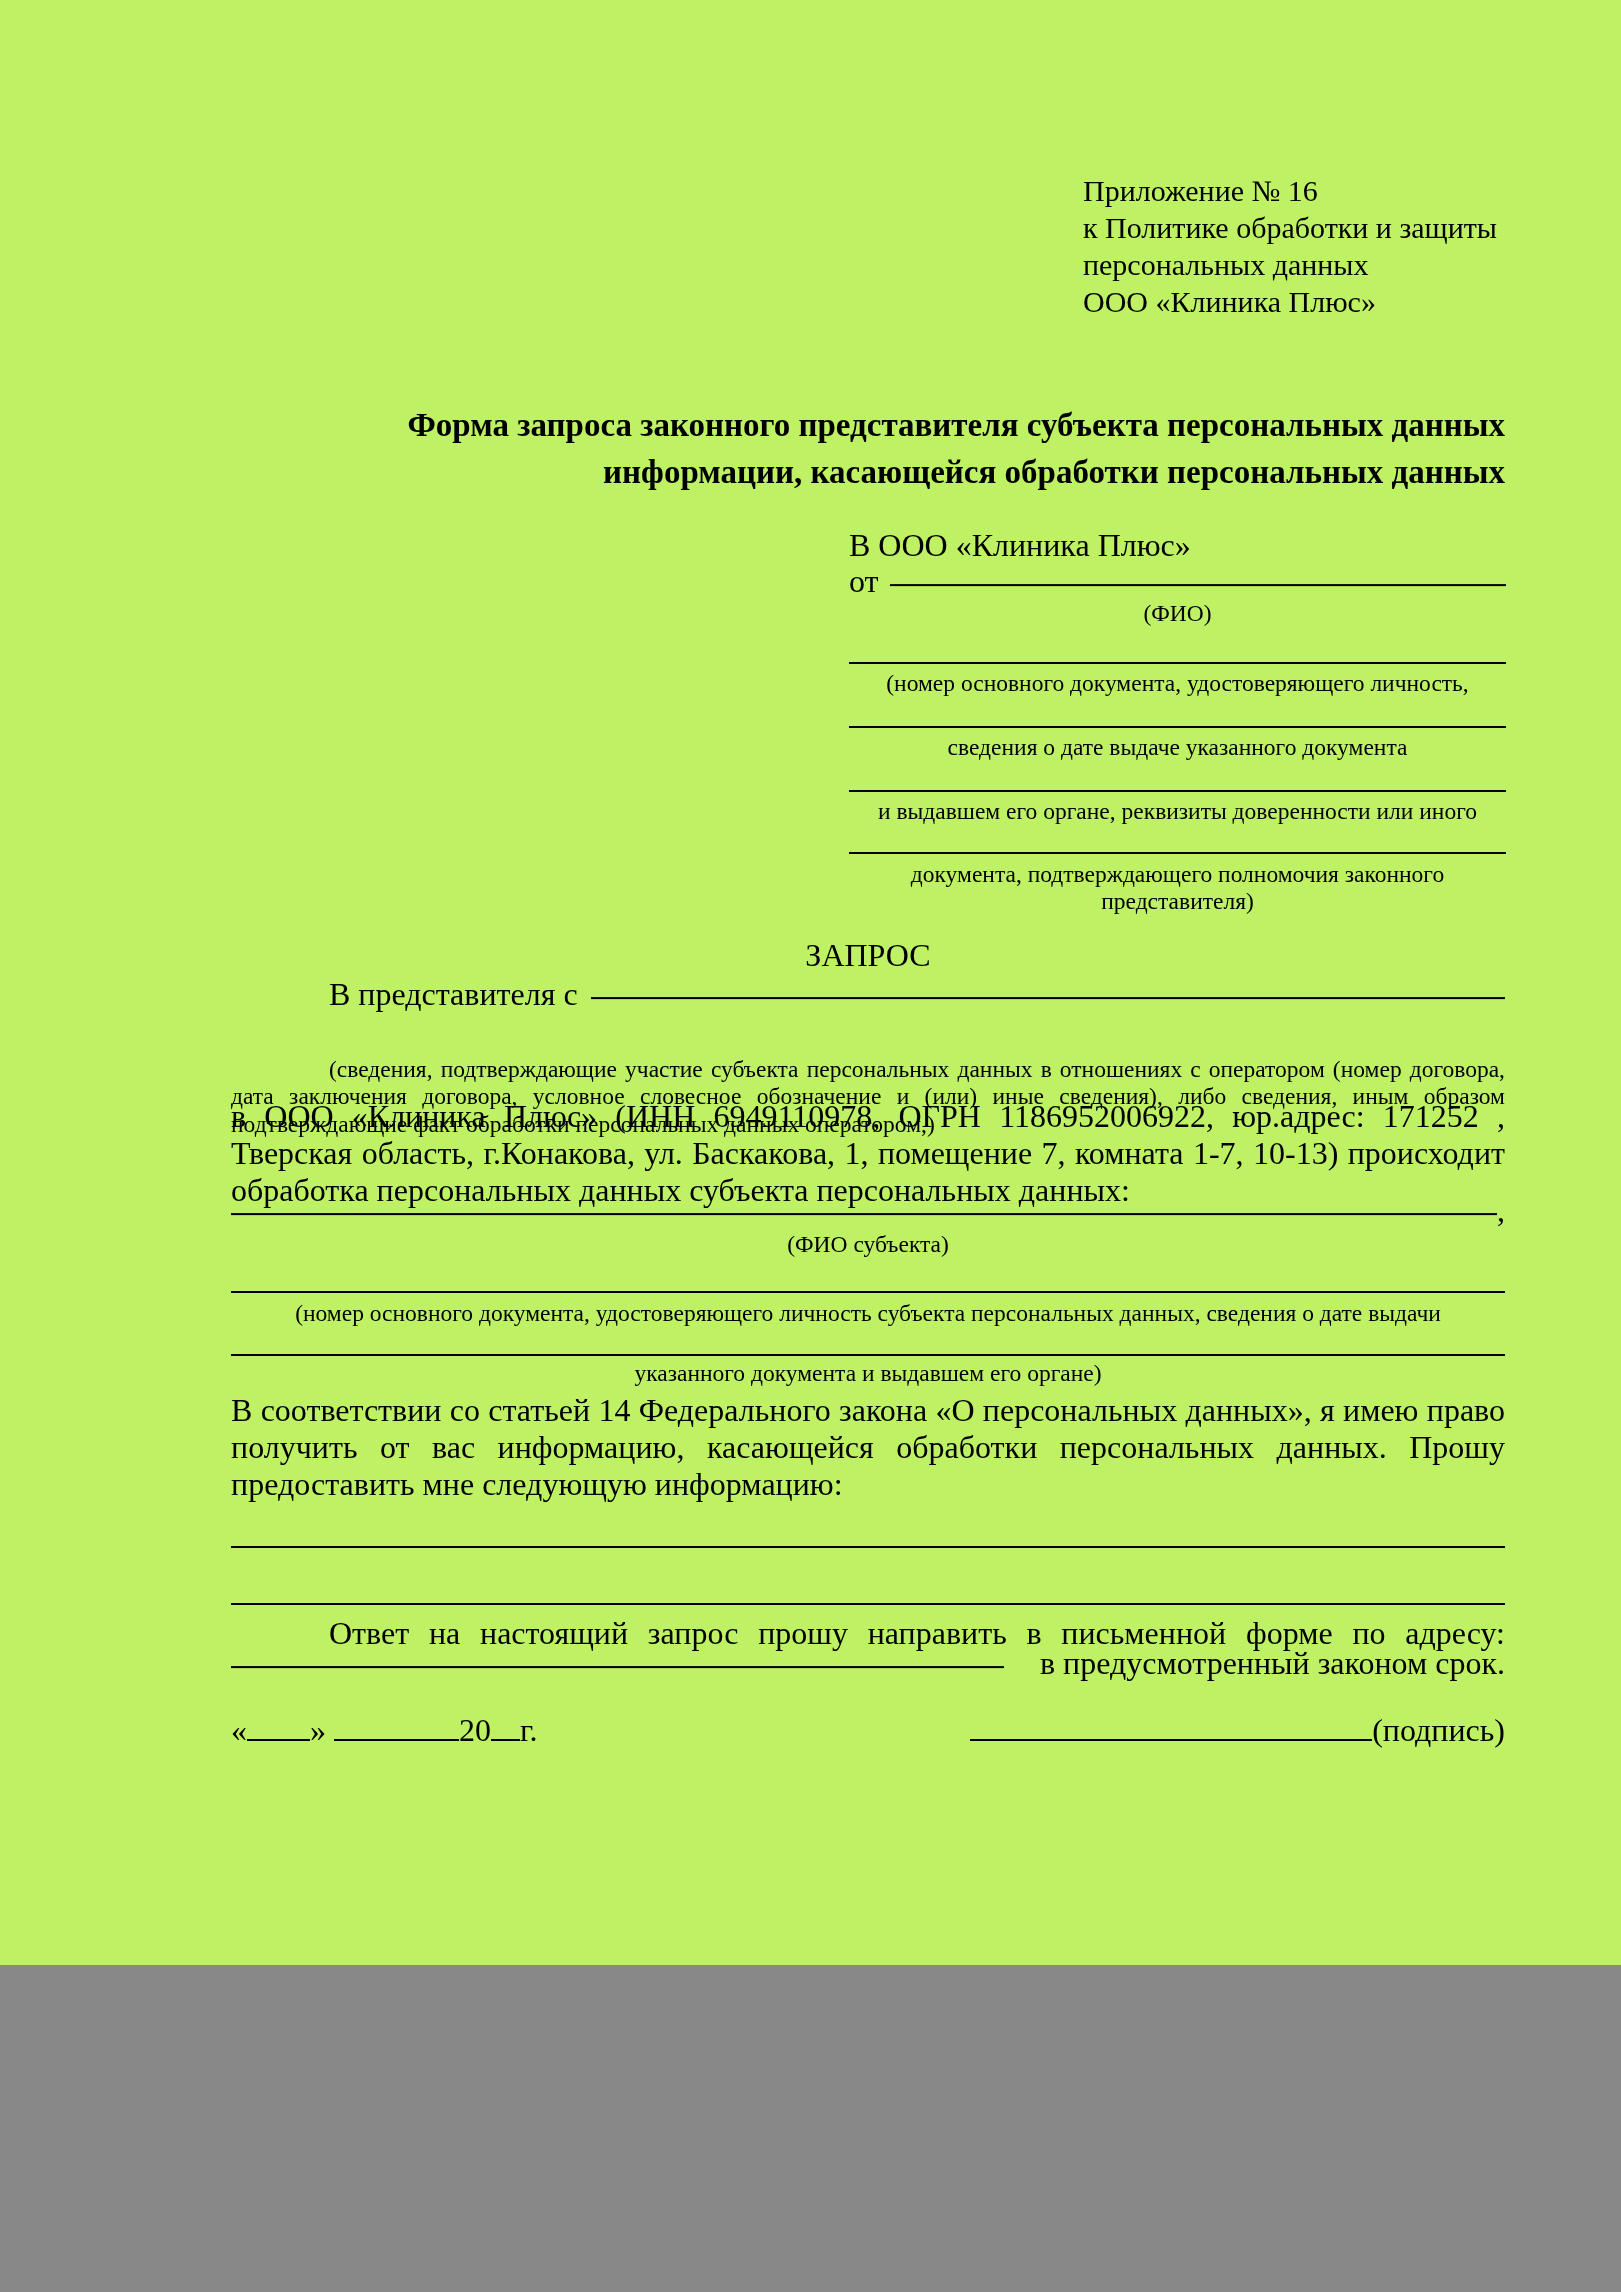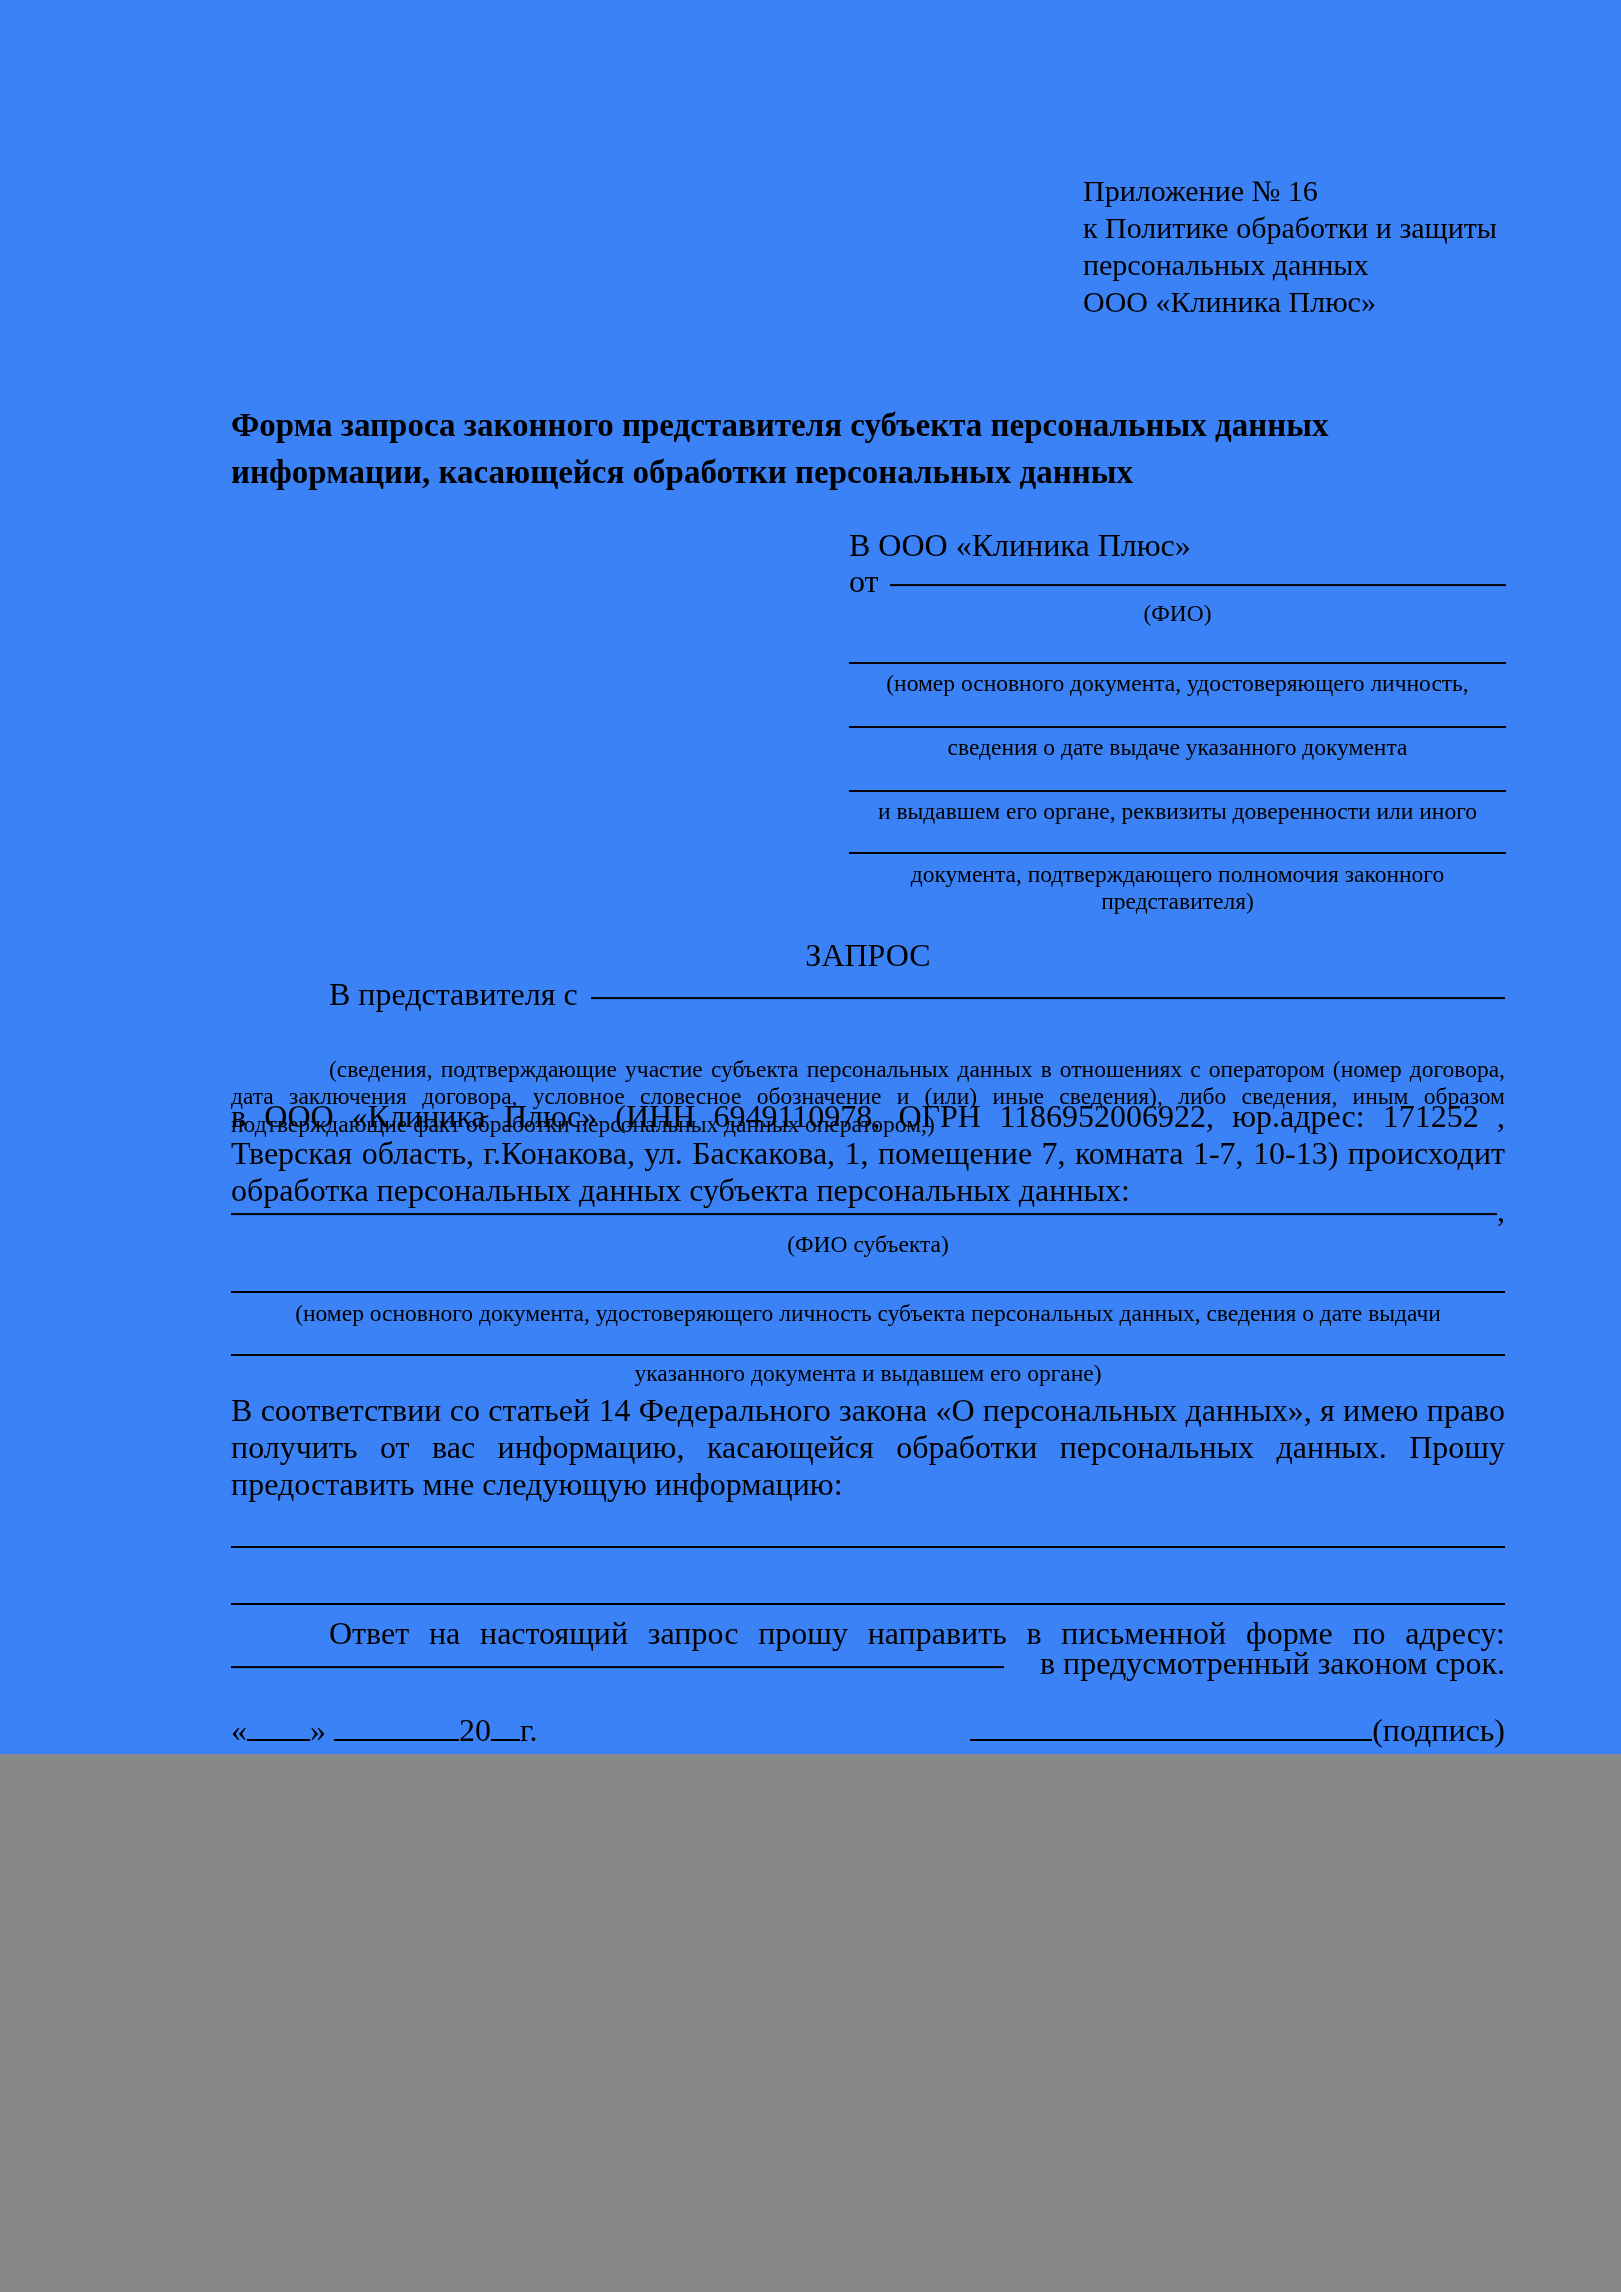--- a/index.html
+++ b/index.html
@@ -1,32 +1,32 @@
 <!DOCTYPE html>
 <html><head>
 <meta charset="utf-8">
 <style>
   html,body{margin:0;padding:0;background:#888;}
   .page{
     position:relative;
-    width:1621px;height:1754px;
-    background:#3b82f6;
+    width:1621px;height:1965px;
+    background:#bef264;
     color:#000;
     font-family:"Liberation Serif","DejaVu Serif",serif;
     overflow:hidden;
   }
   .abs{position:absolute;}
   .body-text{font-size:32px;line-height:37px;}
   .caption{font-size:23.5px;line-height:27.4px;}
   .center{text-align:center;}
   .justify{text-align:justify;}
   
   .header-block{left:1083px;top:172px;width:441px;font-size:30px;line-height:37px;}
   
-  .doc-title{left:231px;top:402px;width:1274px;text-align:left;font-weight:bold;font-size:33px;line-height:47px;}
+  .doc-title{left:231px;top:402px;width:1274px;text-align:right;font-weight:bold;font-size:33px;line-height:47px;}
   
   .addr{left:849px;width:657px;}
   .flexline{display:flex;align-items:baseline;}
   .fill{flex:1 1 auto;border-bottom:2px solid #000;height:1px;transform:translateY(-5.9px);}
   .uline{border-bottom:2px solid #000;}
   .blank{display:inline-block;border-bottom:2px solid #000;height:2px;vertical-align:baseline;}
   .row-between{display:flex;justify-content:space-between;align-items:baseline;}
   .single-just{text-align:justify;text-align-last:justify;}
 </style>
 </head>

